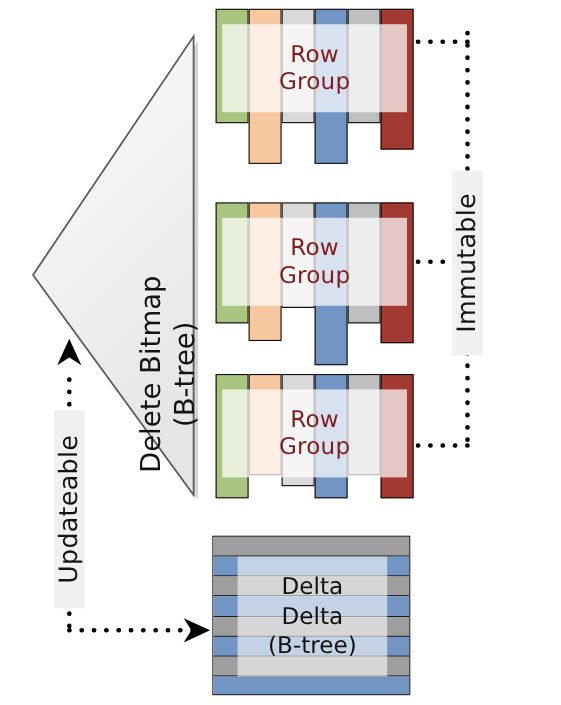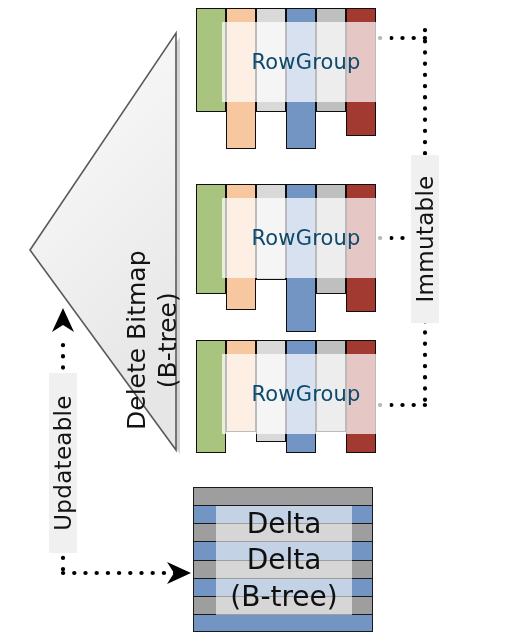--- a/index.html
+++ b/index.html
@@ -20,41 +20,40 @@
   #svg-layer {
     position: absolute;
     left: 0;
     top: 0;
     width: 510px;
     height: 641px;
   }
   .rg-label {
     position: absolute;
     display: flex;
-    flex-direction: row;
+    flex-direction: column;
     align-items: center;
     justify-content: center;
     background: rgba(255,255,255,0.72);
-    color: #0c4a6e;
+    color: #7f1d1d;
     font-size: 21px;
     line-height: 1.18;
     letter-spacing: 0.2px;
     text-align: center;
     pointer-events: none;
-    margin-left: 20px;
   }
   .ds-label {
     position: absolute;
     display: flex;
     flex-direction: column;
     align-items: center;
     justify-content: center;
     background: rgba(255,255,255,0.58);
     color: #101010;
-    font-size: 28px;
+    font-size: 21px;
     line-height: 1.30;
     text-align: center;
     pointer-events: none;
   }
   .tri-text {
     position: absolute;
     transform-origin: 0 0;
     transform: rotate(-90deg);
     white-space: nowrap;
     color: #131313;

